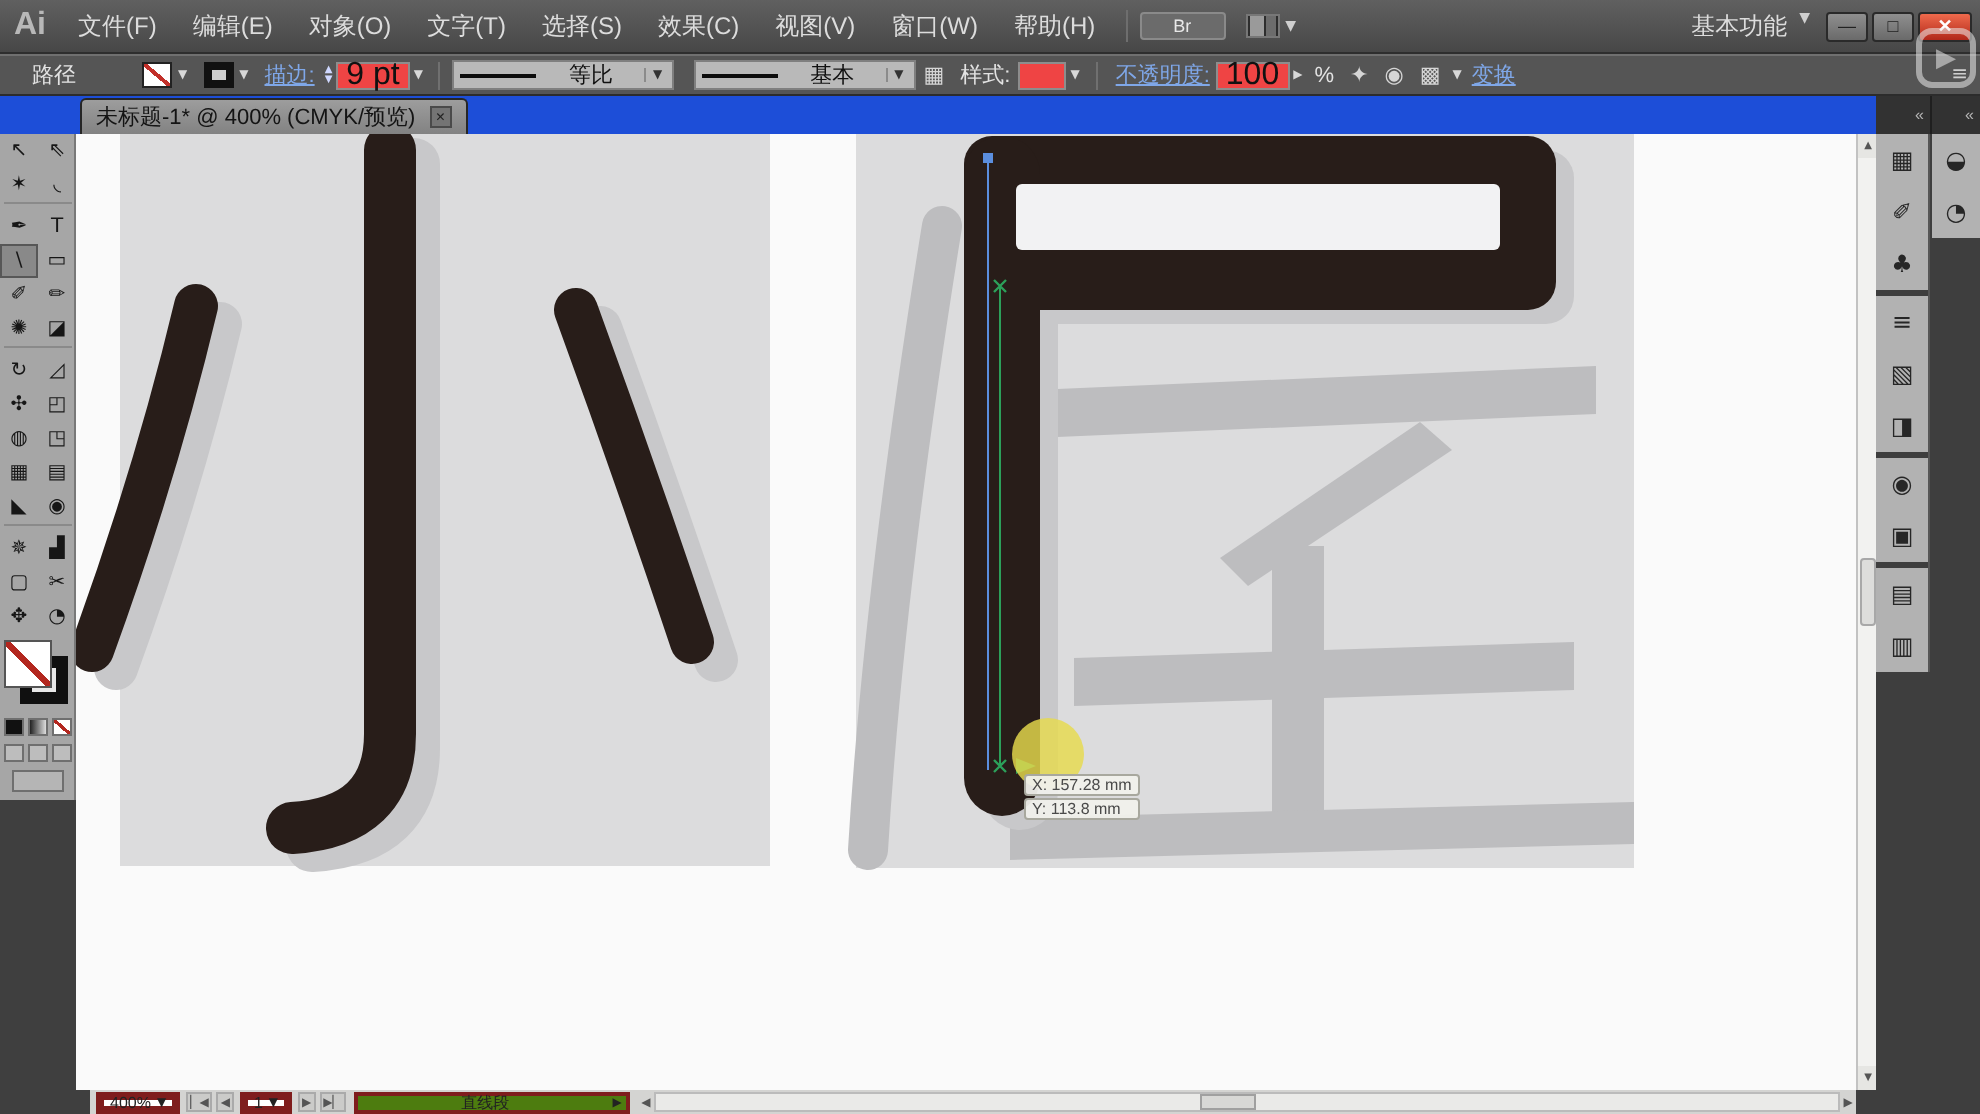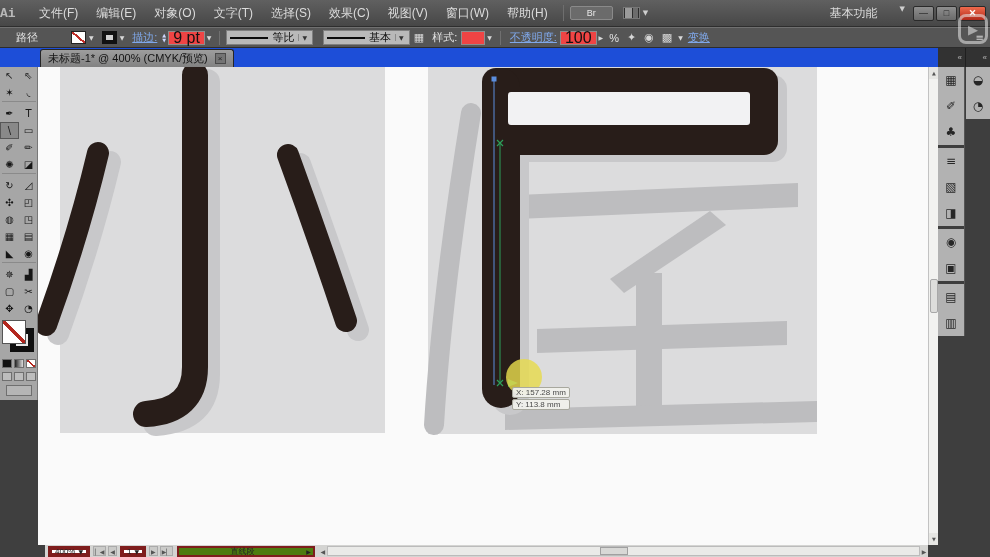--- a/index.html
+++ b/index.html
@@ -4,31 +4,31 @@
 <style>
   * { margin:0; padding:0; box-sizing:border-box; }
   html,body { width:990px; height:557px; overflow:hidden; }
   body { font-family:"Liberation Sans", sans-serif; background:#3e3e3e; position:relative; }
   .icon-font { font-family:"DejaVu Sans", sans-serif; }
 
   
   .titlebar { position:absolute; left:0; top:0; width:990px; height:27px;
     background:linear-gradient(#606060,#474747); border-bottom:1px solid #2e2e2e;
     display:flex; align-items:center; color:#dcdcdc; font-size:12px; }
-  .ai-logo { width:30px; text-align:left; font-weight:bold; color:#b8b8b8; font-size:13px;font-family:Liberation Mono, monospace; }
+  .ai-logo { width:30px; text-align:center; font-weight:bold; color:#b8b8b8; font-size:16px; }
   .menu-item { padding:0 9px; height:100%; display:flex; align-items:center; cursor:default; }
   .tb-sep { width:1px; height:16px; background:#6e6e6e; margin:0 6px; }
   .br-btn { border:1px solid #8a8a8a; background:#6b6b6b; font-size:9px; padding:1px 16px; border-radius:2px; color:#e8e8e8; }
   .layout-btn { display:flex; align-items:center; gap:3px; margin-left:10px; }
   .layout-glyph { width:17px; height:12px; background:#2d2d2d; border:1px solid #777;
     display:inline-flex; }
   .layout-glyph i { display:block; background:#9a9a9a; width:7px; height:10px; margin:0 0 0 1px; }
   .layout-glyph b { display:block; background:#6c6c6c; width:5px; height:10px; margin-left:1px; }
   .small-arrow { font-size:7px; color:#cfcfcf; }
-  .workspace { margin-left:auto; display:flex; gap:22px; padding-right:8px; }
+  .workspace { margin-left:auto; display:flex; gap:6px; padding-right:8px; }
   .winbtns { display:flex; gap:2px; padding-right:4px; }
   .winbtn { width:21px; height:15px; border:1px solid #2a2a2a; border-radius:2px;
     background:linear-gradient(#8f8f8f,#6a6a6a); color:#222; font-size:9px;
     display:flex; align-items:center; justify-content:center; }
   .winbtn.close { width:27px; background:linear-gradient(#ef6a4c,#b1281a); color:#fff; font-weight:bold; }
 
   
   .controlbar { position:absolute; left:0; top:27px; width:990px; height:21px;
     background:#555; border-top:1px solid #707070; border-bottom:1px solid #2c2c2c;
     display:flex; align-items:center; color:#e3e3e3; font-size:11px; }
@@ -39,21 +39,21 @@
   .sw-fill-none { width:15px; height:13px; background:
       linear-gradient(to top right, #fff 44%, #c2302a 44%, #c2302a 56%, #fff 56%);
       border:1px solid #222; }
   .sw-stroke { width:15px; height:13px; border:4px solid #111; background:#cfcfcf; }
   .dd-arrow { font-size:6px; color:#d8d8d8; padding:0 2px; }
   .stepper { display:flex; flex-direction:column; font-size:5px; line-height:5px; color:#cfd8ff; padding:0 2px; }
   .value-box { background:#ef4444; color:#111; border:1px solid #8d8d8d; height:14px;
     font-size:16px; display:flex; align-items:center; padding:0 4px; }
   .cb-sep { width:1px; height:14px; background:#3a3a3a; border-right:1px solid #707070; margin:0 6px; }
   .inset-dd { display:flex; align-items:center; background:#b9b9b9; border:1px solid #7f7f7f;
-    height:15px; color:#111; padding:0 3px; gap:4px; }
+    height:15px; color:#111; padding:0 3px; gap:16px; }
   .inset-dd .line { width:38px; height:2px; background:#0c0c0c; }
   .inset-dd .dd-arrow { color:#333; border-left:1px solid #8b8b8b; padding-left:3px; }
   .cb-icon { font-size:11px; color:#d6d6d6; padding:0 4px; }
   .panel-menu { margin-left:auto; padding-right:6px; color:#cfcfcf; font-size:10px; }
 
   
   .tabbar { position:absolute; left:0; top:48px; width:938px; height:19px; background:#1d4ed8; }
   .doc-tab { position:absolute; left:40px; top:1px; height:18px;
     background:linear-gradient(#9d9d9d,#828282); border:1px solid #262626; border-bottom:none;
     border-radius:3px 3px 0 0; color:#141414; font-size:11px;

